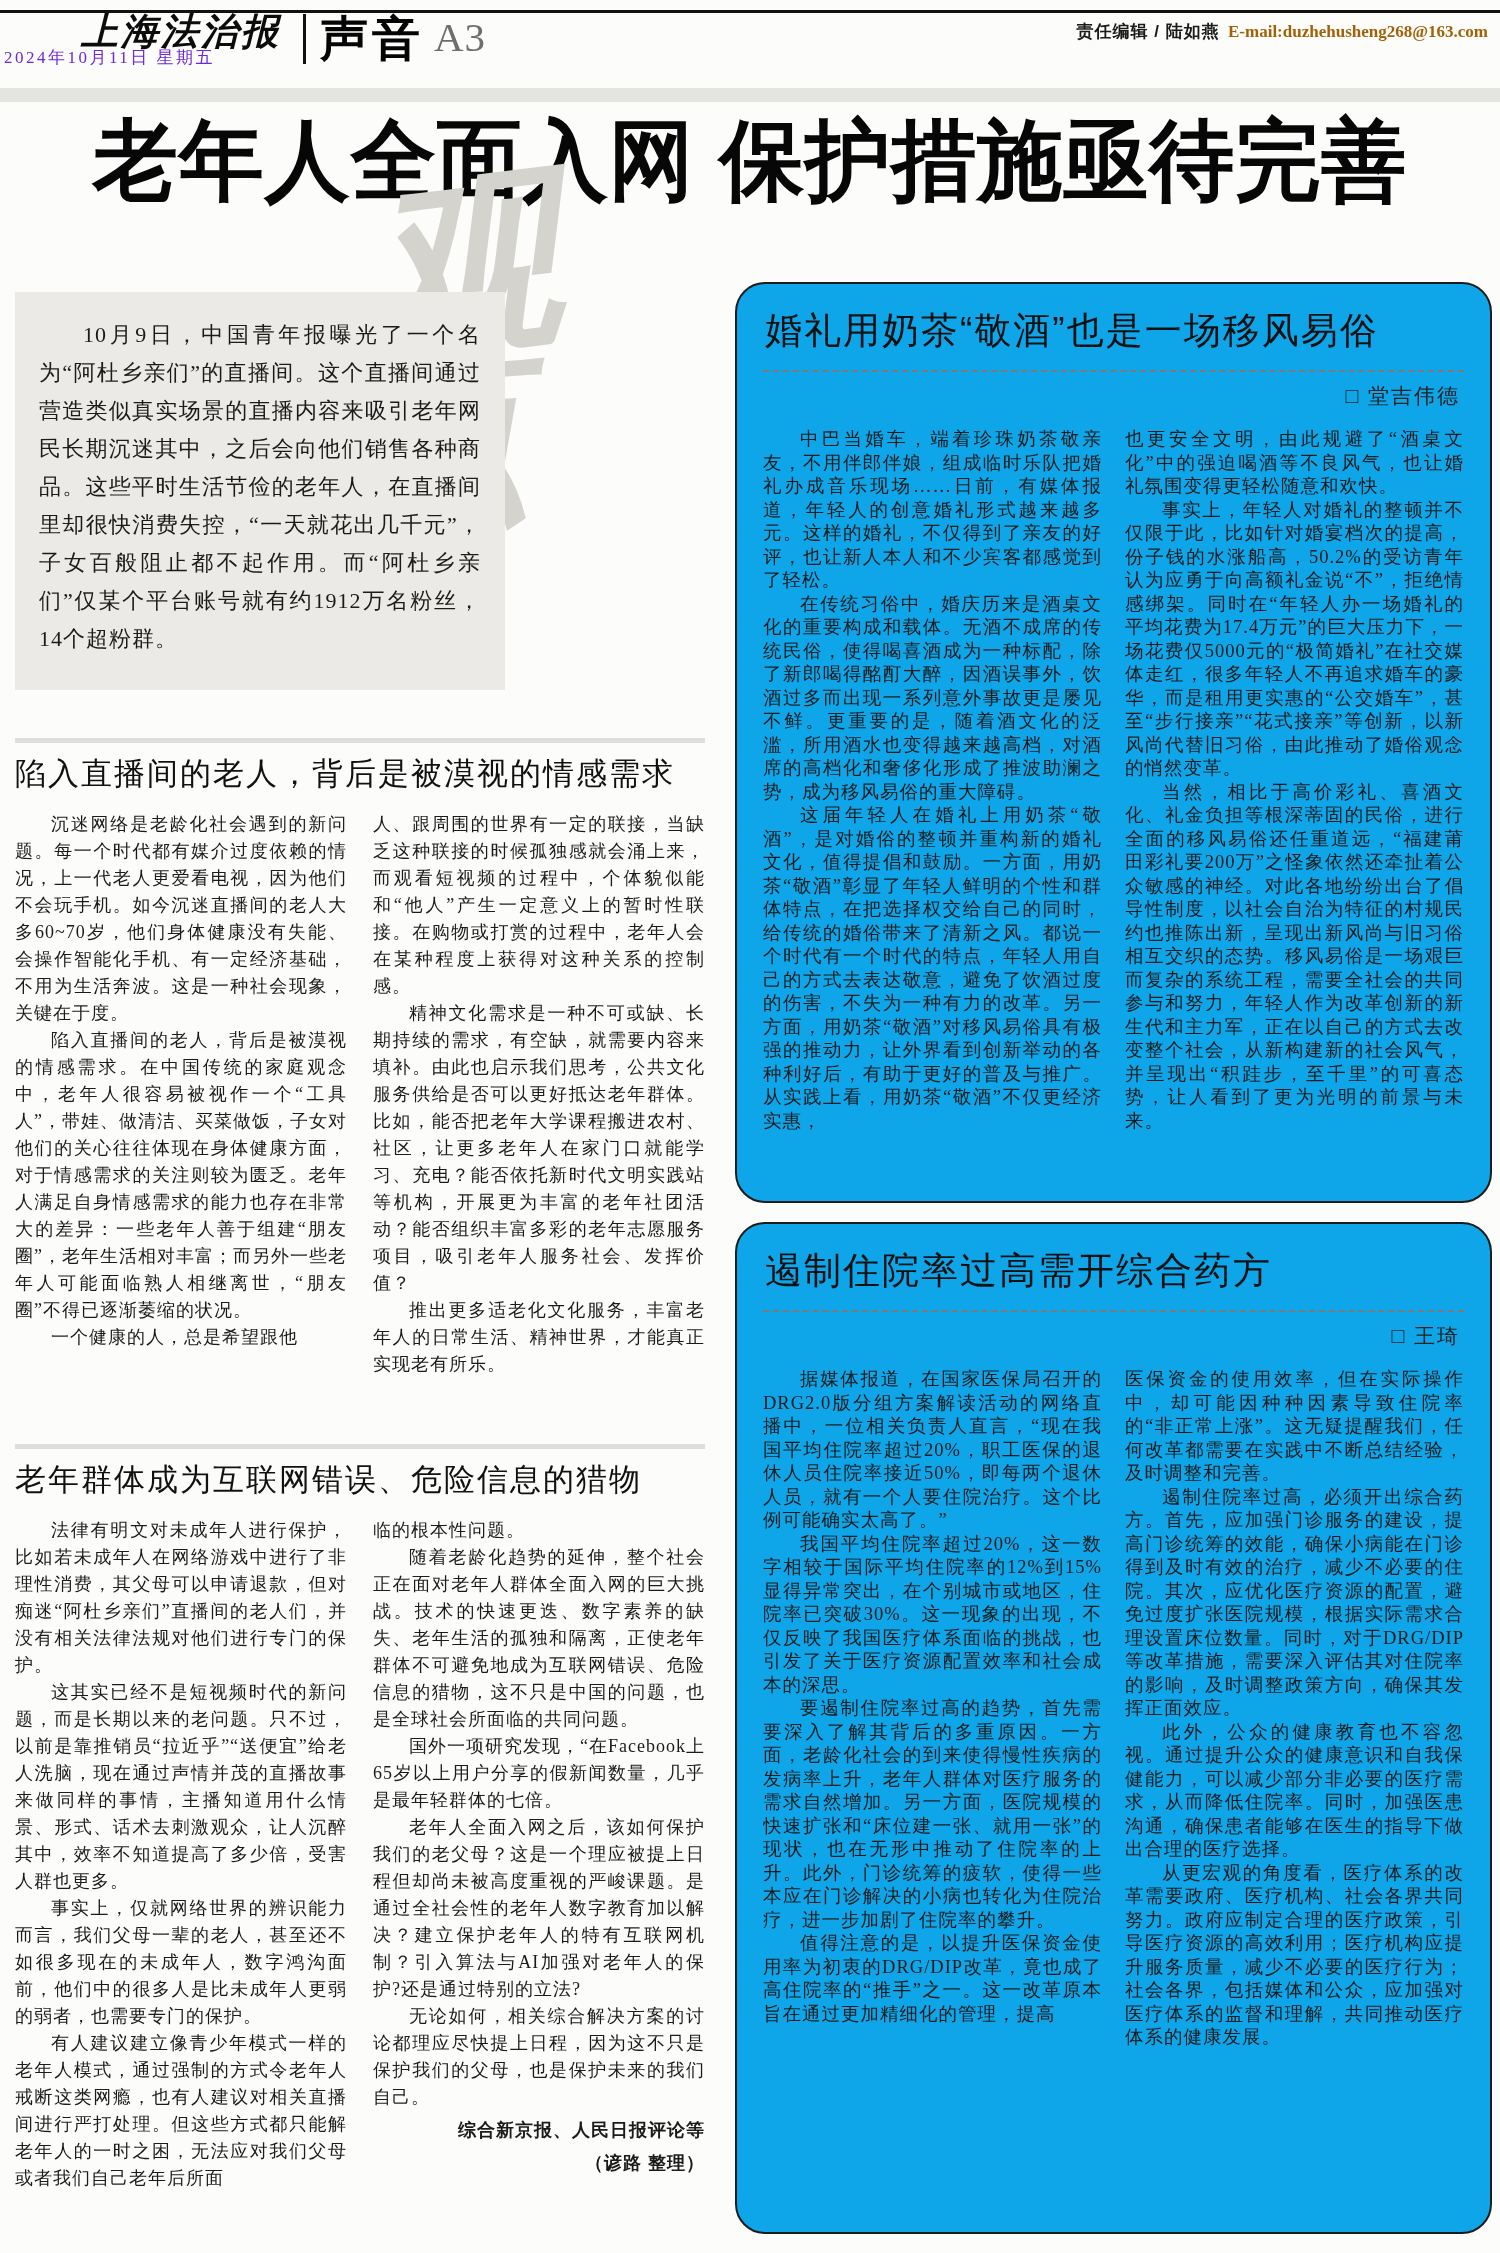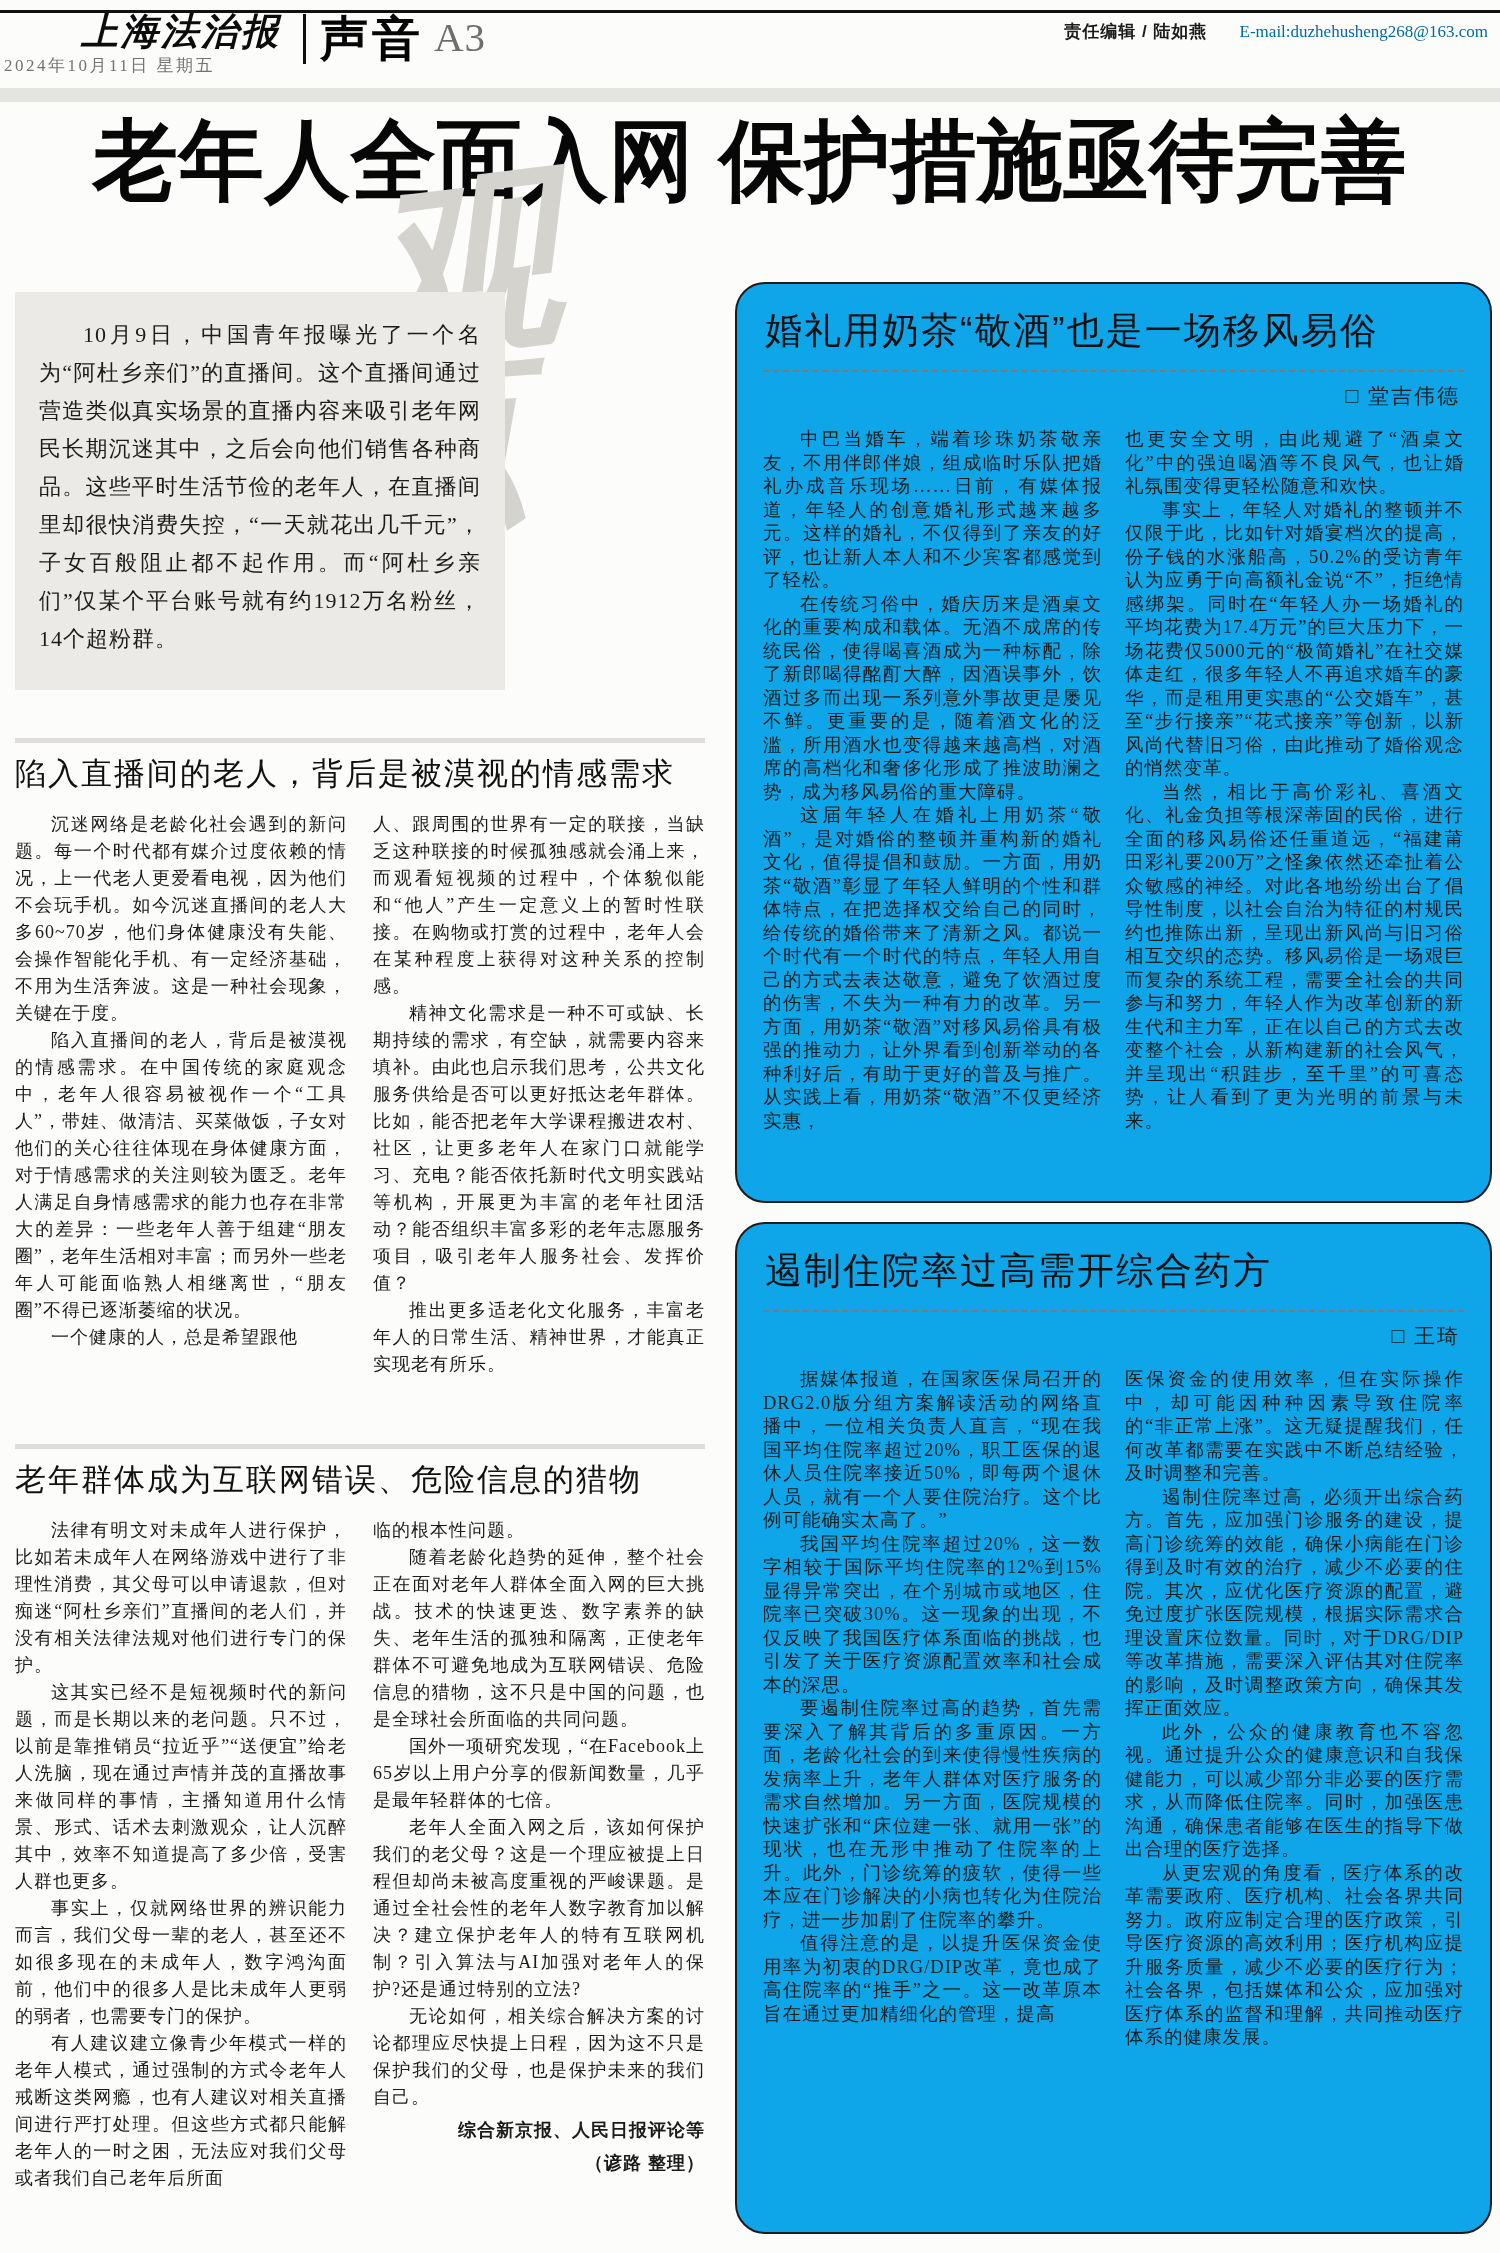--- a/index.html
+++ b/index.html
@@ -7,27 +7,27 @@
     width:1500px;height:2253px;position:relative;overflow:hidden;
     background:#fcfcfb;color:#1b1b1b;
     font-family:"Liberation Serif","DejaVu Serif",serif;
   }
   .sans{font-family:"Liberation Sans","DejaVu Sans",sans-serif;}
   
   .top-rule{position:absolute;left:0;top:10px;width:1500px;height:3px;background:#111;}
   .header{position:absolute;left:0;top:13px;width:1500px;height:48px;}
   .masthead{position:absolute;left:60px;top:-6px;width:242px;text-align:center;
     font-size:37px;font-weight:bold;font-style:italic;letter-spacing:3px;color:#0c0c0c;}
-  .mast-date{position:absolute;left:4px;top:41px;font-size:17px;letter-spacing:2.5px;color:#737373;}
+  .mast-date{position:absolute;left:4px;top:33px;font-size:17px;letter-spacing:2.5px;color:#6d28d9;}
   .divider-v{position:absolute;left:303px;top:1px;width:3px;height:50px;background:#111;}
   .section-title{position:absolute;left:320px;top:-6px;font-size:48px;font-weight:900;letter-spacing:4px;color:#050505;}
   .page-no{position:absolute;left:434px;top:0px;font-size:41px;color:#6e6e6e;letter-spacing:1px;}
   .editor-line{position:absolute;right:12px;top:7px;font-size:17px;white-space:nowrap;}
   .editor-line .ed{font-weight:bold;letter-spacing:1px;}
-  .editor-line .em{margin-left:28px;color:#0369a1;}
+  .editor-line .em{margin-left:4px;color:#a16207;font-weight:bold;}
   .gray-band{position:absolute;left:0;top:88px;width:1500px;height:14px;background:#e4e4e1;}
   
   .headline{position:absolute;left:0;top:104px;width:1500px;text-align:center;
     font-size:85px;font-weight:900;letter-spacing:1px;white-space:nowrap;color:#070707;
     transform:scaleY(1.04);}
   
   .watermark{position:absolute;left:340px;top:150px;width:210px;height:380px;z-index:0;
     color:#d5d3ce;font-style:italic;font-weight:bold;}
   .watermark .w1{position:absolute;left:28px;top:-10px;font-size:190px;transform:rotate(-7deg);}
   .watermark .w2{position:absolute;left:2px;top:158px;font-size:190px;transform:rotate(-4deg);}

